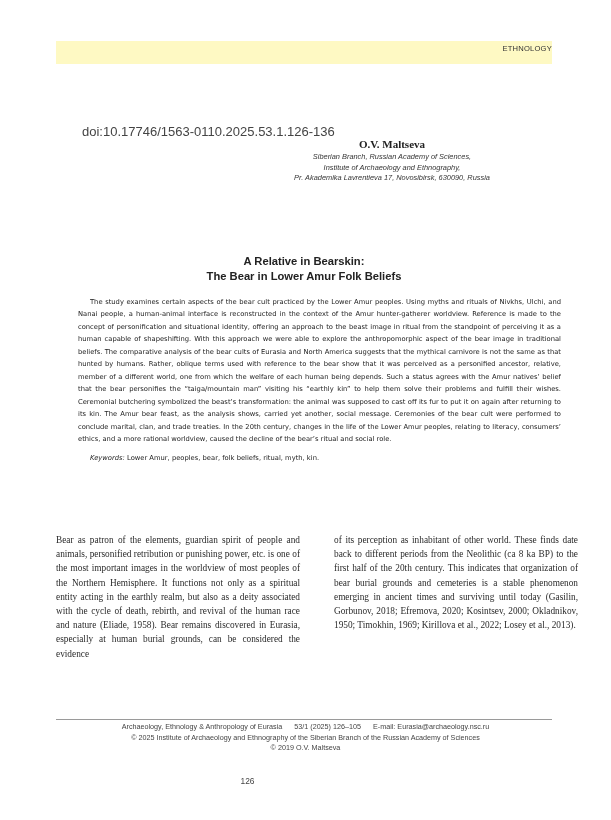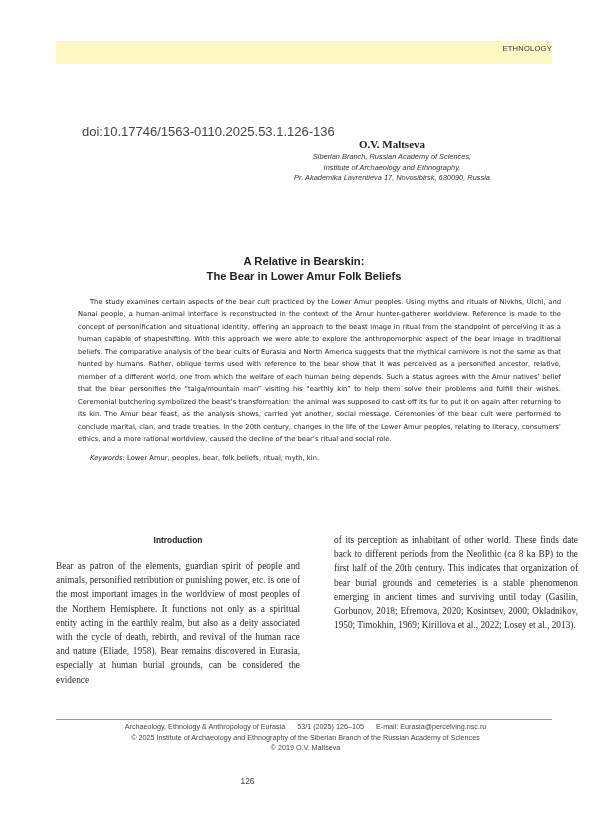--- a/index.html
+++ b/index.html
@@ -173,33 +173,32 @@
   <div>A Relative in Bearskin:</div>
   <div>The Bear in Lower Amur Folk Beliefs</div>
 </div>
 
 <div class="abstract">
   <p>The study examines certain aspects of the bear cult practiced by the Lower Amur peoples. Using myths and rituals of Nivkhs, Ulchi, and Nanai people, a human-animal interface is reconstructed in the context of the Amur hunter-gatherer worldview. Reference is made to the concept of personification and situational identity, offering an approach to the beast image in ritual from the standpoint of perceiving it as a human capable of shapeshifting. With this approach we were able to explore the anthropomorphic aspect of the bear image in traditional beliefs. The comparative analysis of the bear cults of Eurasia and North America suggests that the mythical carnivore is not the same as that hunted by humans. Rather, oblique terms used with reference to the bear show that it was perceived as a personified ancestor, relative, member of a different world, one from which the welfare of each human being depends. Such a status agrees with the Amur natives’ belief that the bear personifies the “taiga/mountain man” visiting his “earthly kin” to help them solve their problems and fulfill their wishes. Ceremonial butchering symbolized the beast’s transformation: the animal was supposed to cast off its fur to put it on again after returning to its kin. The Amur bear feast, as the analysis shows, carried yet another, social message. Ceremonies of the bear cult were performed to conclude marital, clan, and trade treaties. In the 20th century, changes in the life of the Lower Amur peoples, relating to literacy, consumers’ ethics, and a more rational worldview, caused the decline of the bear’s ritual and social role.</p>
   <p class="keywords"><span class="kw-label">Keywords:</span><span> Lower Amur, peoples, bear, folk beliefs, ritual, myth, kin.</span></p>
 </div>
 
 <div class="col col-left">
-  <h2>Introduction</h2>
   <p>Bear as patron of the elements, guardian spirit of people and animals, personified retribution or punishing power, etc. is one of the most important images in the worldview of most peoples of the Northern Hemisphere. It functions not only as a spiritual entity acting in the earthly realm, but also as a deity associated with the cycle of death, rebirth, and revival of the human race and nature (Eliade, 1958). Bear remains discovered in Eurasia, especially at human burial grounds, can be considered the evidence</p>
 </div>
 
 <div class="col col-right">
   <p>of its perception as inhabitant of other world. These finds date back to different periods from the Neolithic (ca 8 ka BP) to the first half of the 20th century. This indicates that organization of bear burial grounds and cemeteries is a stable phenomenon emerging in ancient times and surviving until today (Gasilin, Gorbunov, 2018; Efremova, 2020; Kosintsev, 2000; Okladnikov, 1950; Timokhin, 1969; Kirillova et al., 2022; Losey et al., 2013).</p>
 </div>
 
 <div class="footer-rule"></div>
 
 <div class="footer">
   <div class="journal-line">
     <span>Archaeology, Ethnology &amp; Anthropology of Eurasia</span>
     <span>53/1 (2025) 126–105</span>
-    <span>E-mail: Eurasia@perceiving.nsc.ru</span>
+    <span>E-mail: Eurasia@archaeology.nsc.ru</span>
   </div>
   <div>© 2025 Institute of Archaeology and Ethnography of the Siberian Branch of the Russian Academy of Sciences</div>
   <div>© 2019 O.V. Maltseva</div>
 </div>
 
 <div class="page-number">126</div>
 
 </body></html>

